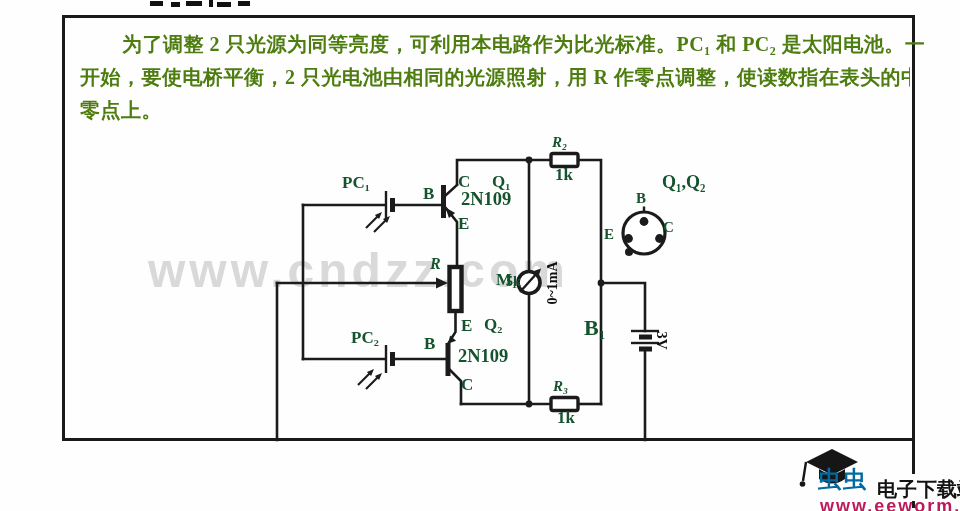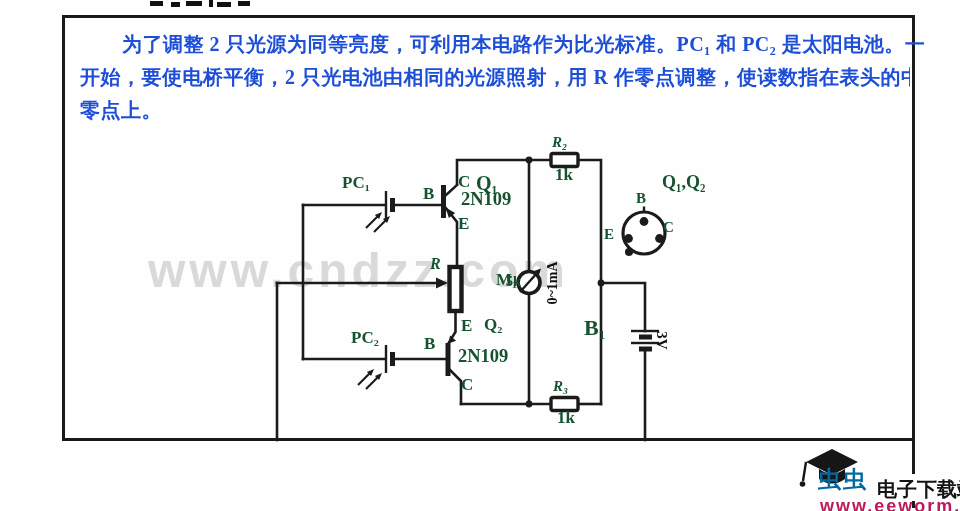--- a/index.html
+++ b/index.html
@@ -8,21 +8,21 @@
     font-family:"Liberation Serif","DejaVu Serif",serif;color:#0d0d0d;
   }
   .frame{
     position:absolute;left:62px;top:15px;width:853px;height:426px;
     box-sizing:border-box;border:3px solid #1a1a1a;
   }
   .frame-ext{position:absolute;background:#1a1a1a;}
   .frag{position:absolute;background:#111;}
   .para-line{
     position:absolute;left:80px;width:830px;font-size:20px;line-height:24px;
-    font-weight:600;color:#1d4ed8;letter-spacing:0.5px;white-space:nowrap;overflow:hidden;
+    font-weight:600;color:#4d7c0f;letter-spacing:0.5px;white-space:nowrap;overflow:hidden;
   }
   .indent{padding-left:42px;}
   .lbl{position:absolute;font-weight:bold;color:#14532d;white-space:nowrap;line-height:1;}
   .it{font-style:italic;}
   .watermark{
     position:absolute;left:148px;top:243px;font-size:48px;letter-spacing:4px;
     font-weight:bold;font-family:"Liberation Sans","DejaVu Sans",sans-serif;
   }
   .rot-ccw{transform:rotate(-90deg);transform-origin:center;}
   .rot-cw{transform:rotate(90deg);transform-origin:center;}
@@ -151,21 +151,21 @@
       <circle cx="659.5" cy="238.5" r="4.4" fill="#1b1b1b"></circle>
       <circle cx="629" cy="252" r="4" fill="#1b1b1b"></circle>
     </g>
   </svg>
 
   <div class="lbl" style="left:342px;top:174px;font-size:17px;">PC₁</div>
   <div class="lbl" style="left:351px;top:329px;font-size:17px;">PC₂</div>
 
   <div class="lbl" style="left:423px;top:185px;font-size:17px;">B</div>
   <div class="lbl" style="left:458px;top:173px;font-size:17px;">C</div>
-  <div class="lbl" style="left:476px;top:173px;font-size:20px;">Q₁</div>
+  <div class="lbl" style="left:492px;top:173px;font-size:17px;">Q₁</div>
   <div class="lbl" style="left:461px;top:190px;font-size:18.5px;">2N109</div>
   <div class="lbl" style="left:458px;top:215px;font-size:17px;">E</div>
 
   <div class="lbl" style="left:461px;top:317px;font-size:17px;">E</div>
   <div class="lbl" style="left:484px;top:316px;font-size:17px;">Q₂</div>
   <div class="lbl" style="left:458px;top:347px;font-size:18.5px;">2N109</div>
   <div class="lbl" style="left:461px;top:376px;font-size:17px;">C</div>
   <div class="lbl" style="left:424px;top:335px;font-size:17px;">B</div>
 
   <div class="lbl it" style="left:552px;top:135px;font-size:15px;">R₂</div>

